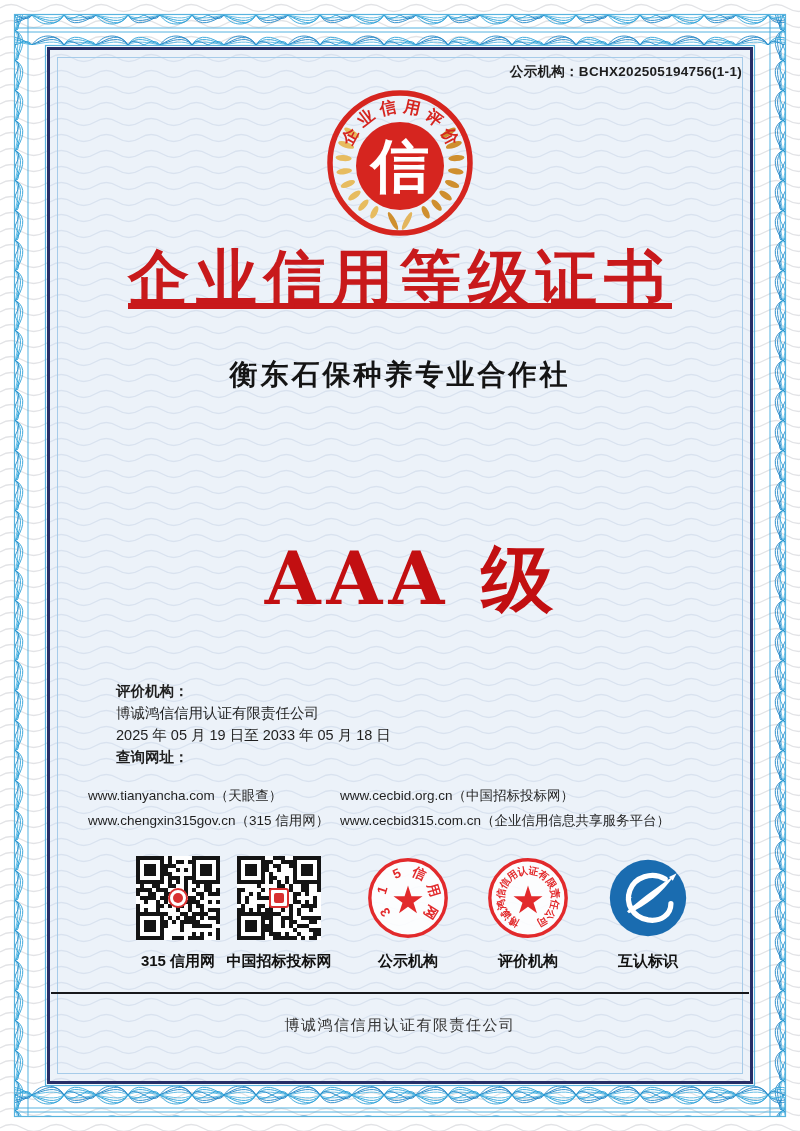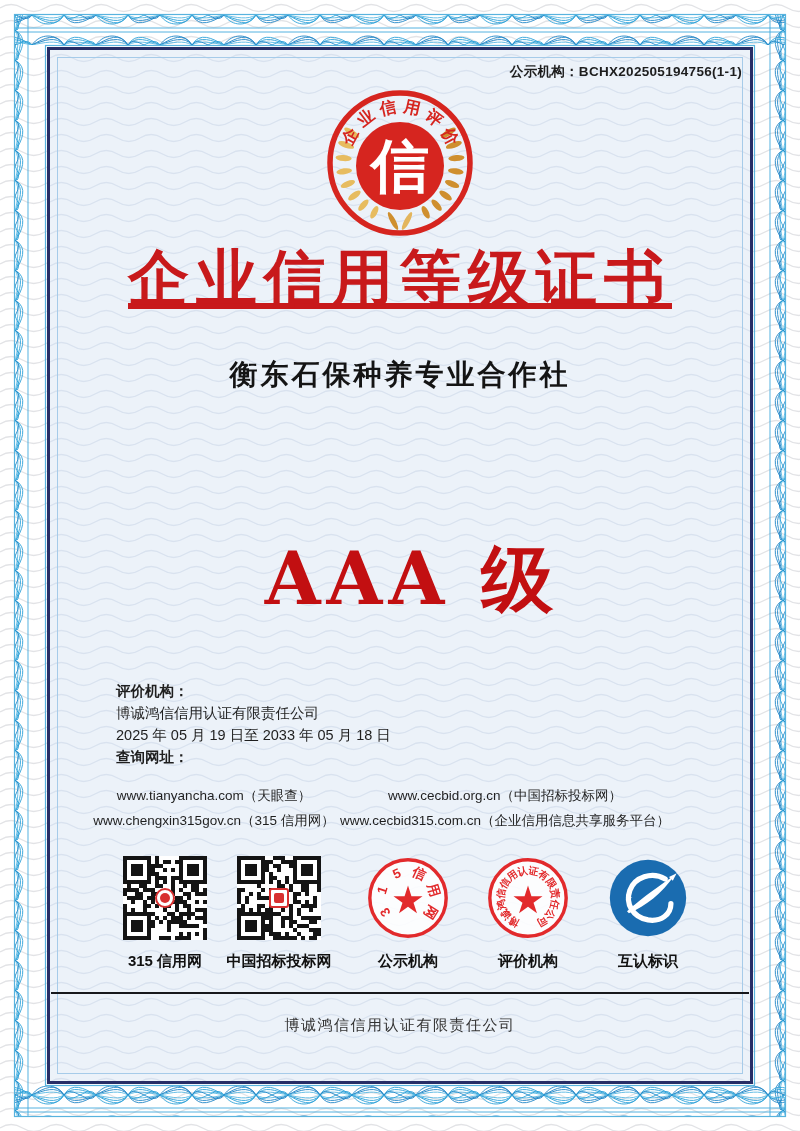--- a/index.html
+++ b/index.html
@@ -22,21 +22,21 @@
   .company{top:356px;left:0;width:100%;text-align:center;font-size:28px;font-weight:700;
       color:#141414;letter-spacing:3px;}
   .body-text{top:424px;left:92px;right:80px;font-size:17.5px;line-height:40px;color:#333;
       text-align:justify;text-indent:2em;}
   .rating{top:532px;left:0;width:100%;text-align:center;
       font-family:"DejaVu Serif","Liberation Serif",serif;font-weight:700;font-size:72px;
       color:#c20f11;letter-spacing:6px;margin-left:12px;}
   .details{top:680px;left:92px;font-size:14.5px;line-height:22px;color:#1f1f1f;margin-left:24px;}
   .d-label{font-weight:700;}
   .urls{top:787px;left:88px;display:grid;grid-template-columns:252px auto;
-      grid-auto-rows:25px;font-size:13.5px;color:#1f1f1f;text-align:center;}
+      grid-auto-rows:25px;font-size:13.5px;color:#1f1f1f;}
   .stamp{top:856px;width:84px;}
   .stamp .icon-box{width:84px;height:84px;position:relative;}
   .stamp .lbl{position:absolute;top:96px;left:-38px;width:160px;text-align:center;
       font-size:15px;font-weight:600;color:#111;}
   .qr-center{position:absolute;left:50%;top:50%;width:20px;height:20px;margin:-10px 0 0 -10px;
       background:#fff;border:2px solid #d83030;border-radius:50%;box-sizing:border-box;}
   .qr-center .dot{position:absolute;inset:3px;background:#d83030;border-radius:50%;}
   .qr-center.square{border-radius:3px;}
   .qr-center.square .dot{border-radius:2px;}
   .divider{top:992px;left:51px;right:51px;height:2px;background:#17181c;}
@@ -165,21 +165,21 @@
     <div class="d-label">查询网址：</div>
   </div>
 
   <div class="urls">
     <div>www.tianyancha.com（天眼查）</div>
     <div>www.cecbid.org.cn（中国招标投标网）</div>
     <div>www.chengxin315gov.cn（315 信用网）</div>
     <div>www.cecbid315.com.cn（企业信用信息共享服务平台）</div>
   </div>
 
-  <div class="stamp" style="left:123px;">
+  <div class="stamp" style="left:136px;">
     <div class="icon-box">
       <div class="qr-grid">
           <svg width="84" height="84" viewBox="0 0 84 84">
             <rect width="84" height="84" fill="#ffffff"></rect>
             <g fill="#141414">
               <rect x="0" y="0" width="4" height="4"></rect>
               <rect x="4" y="0" width="4" height="4"></rect>
               <rect x="8" y="0" width="4" height="4"></rect>
               <rect x="12" y="0" width="4" height="4"></rect>
               <rect x="16" y="0" width="4" height="4"></rect>

